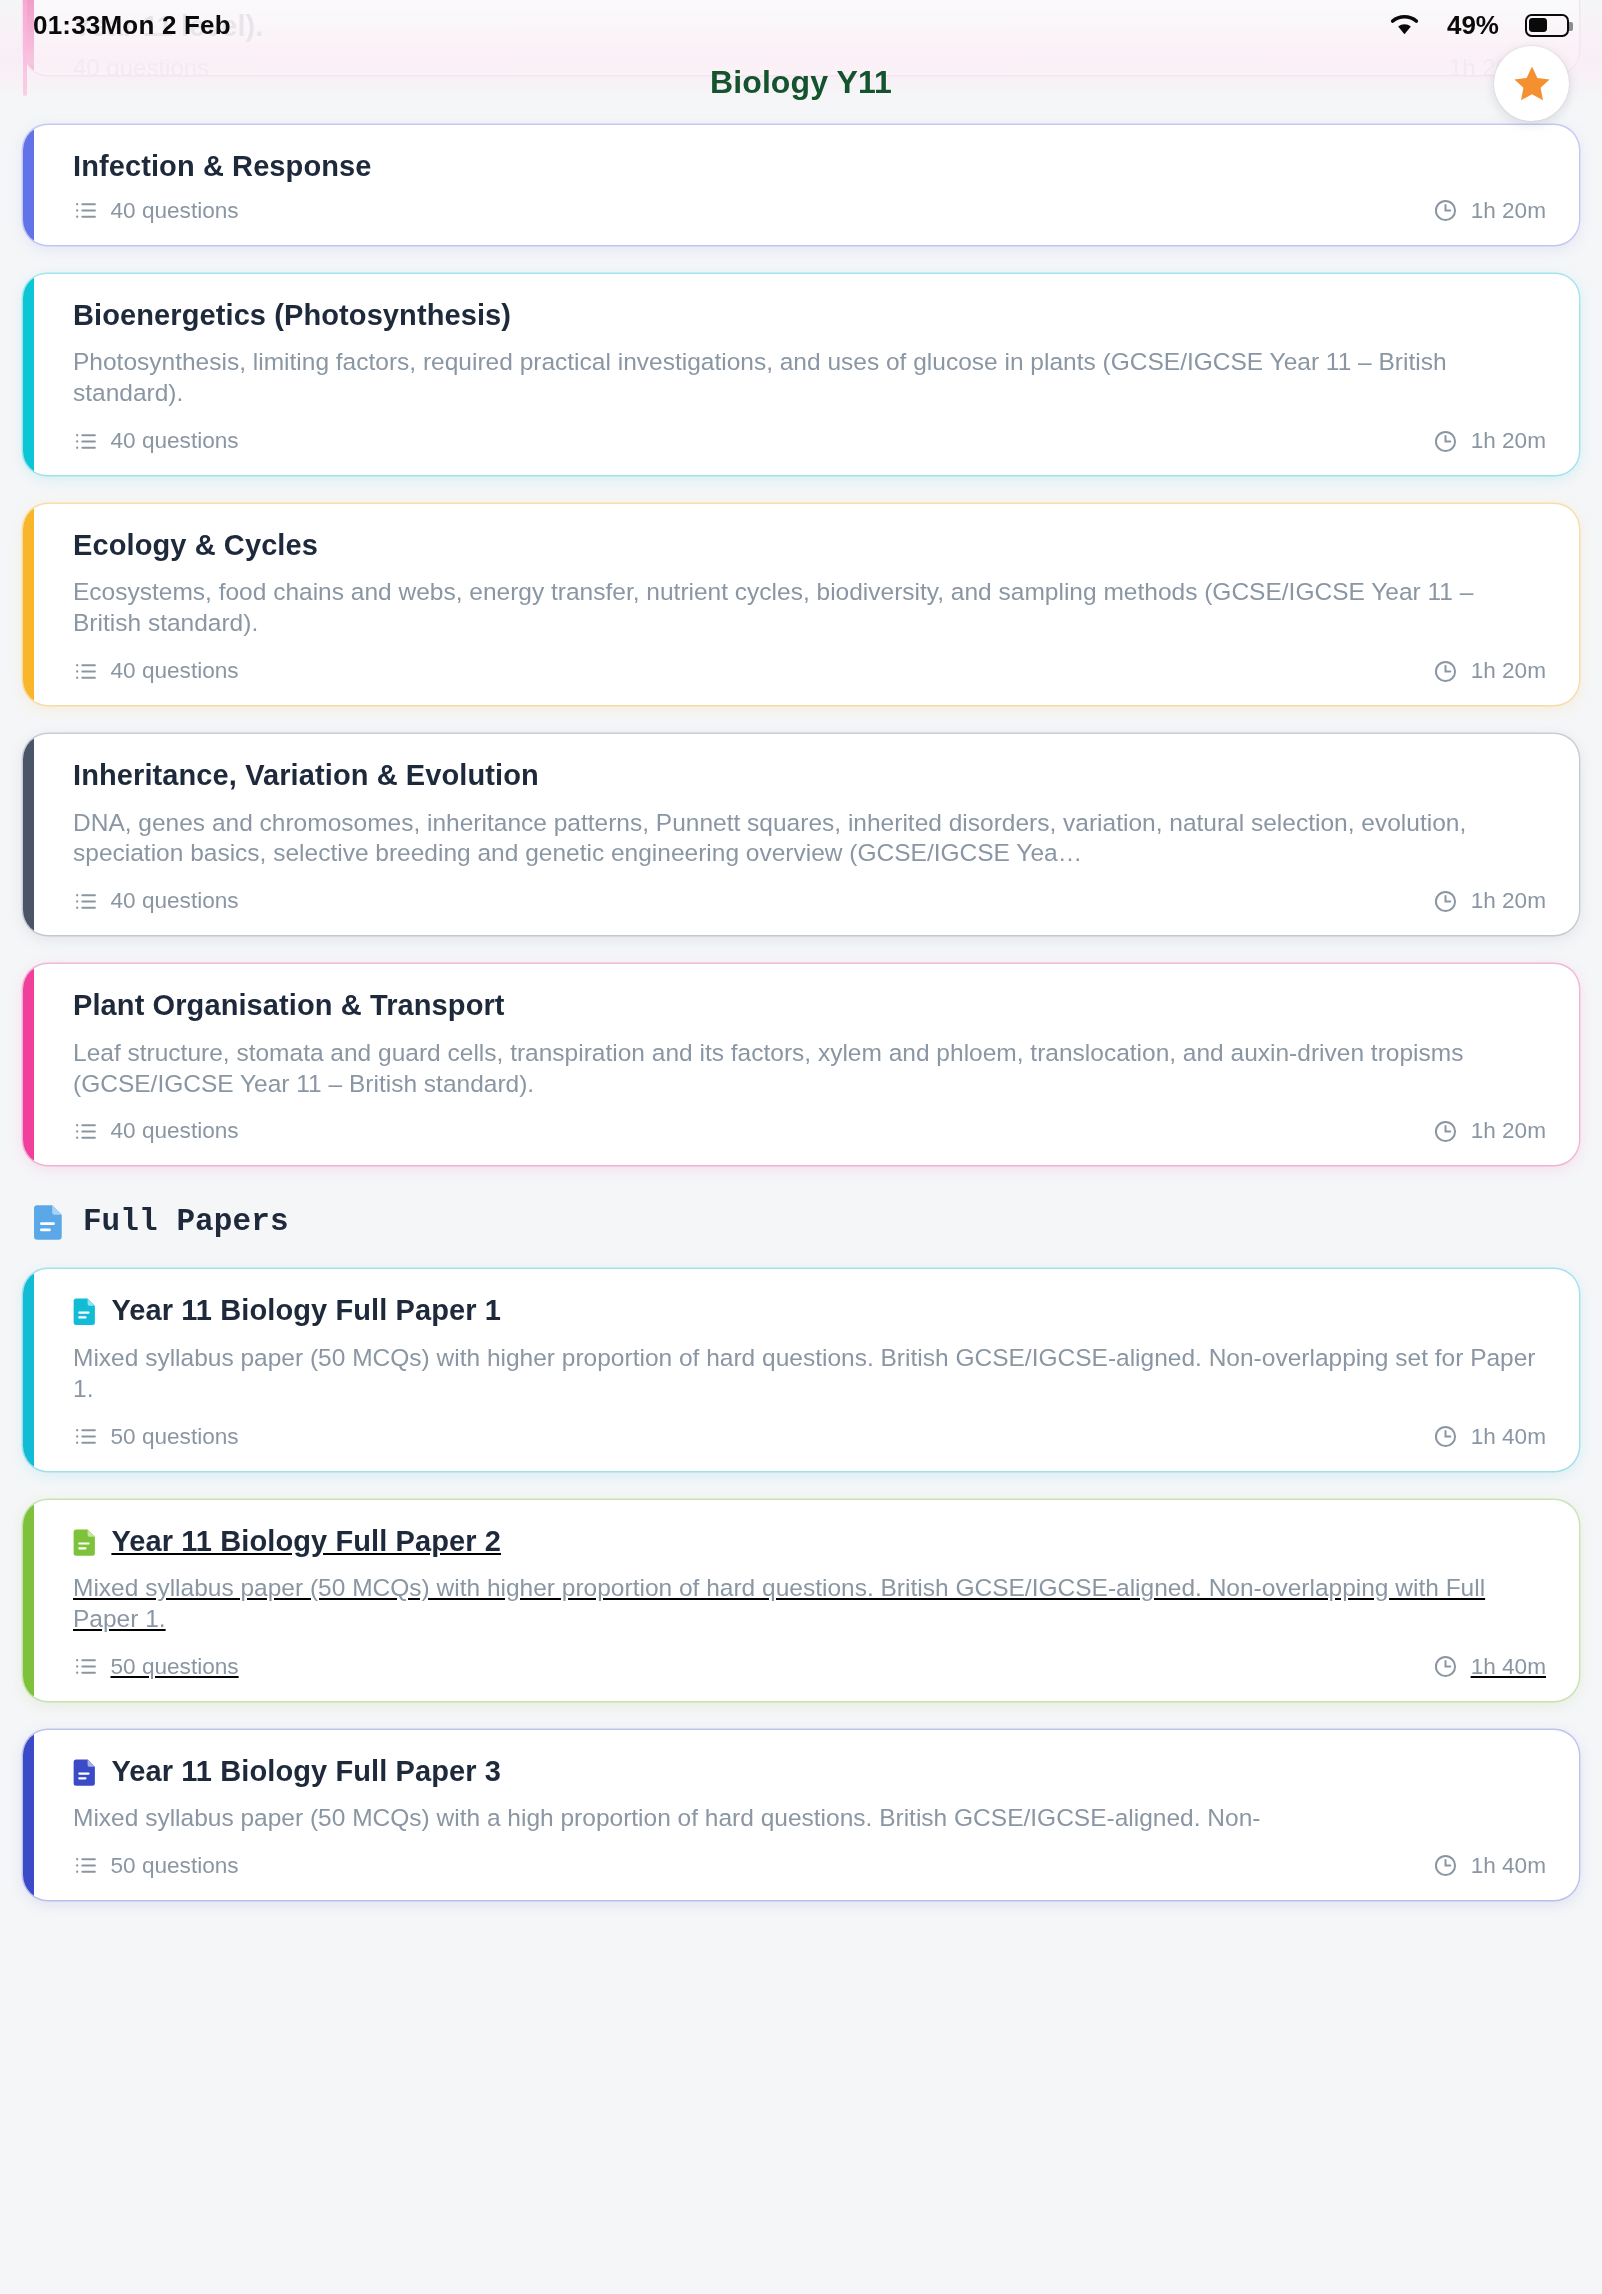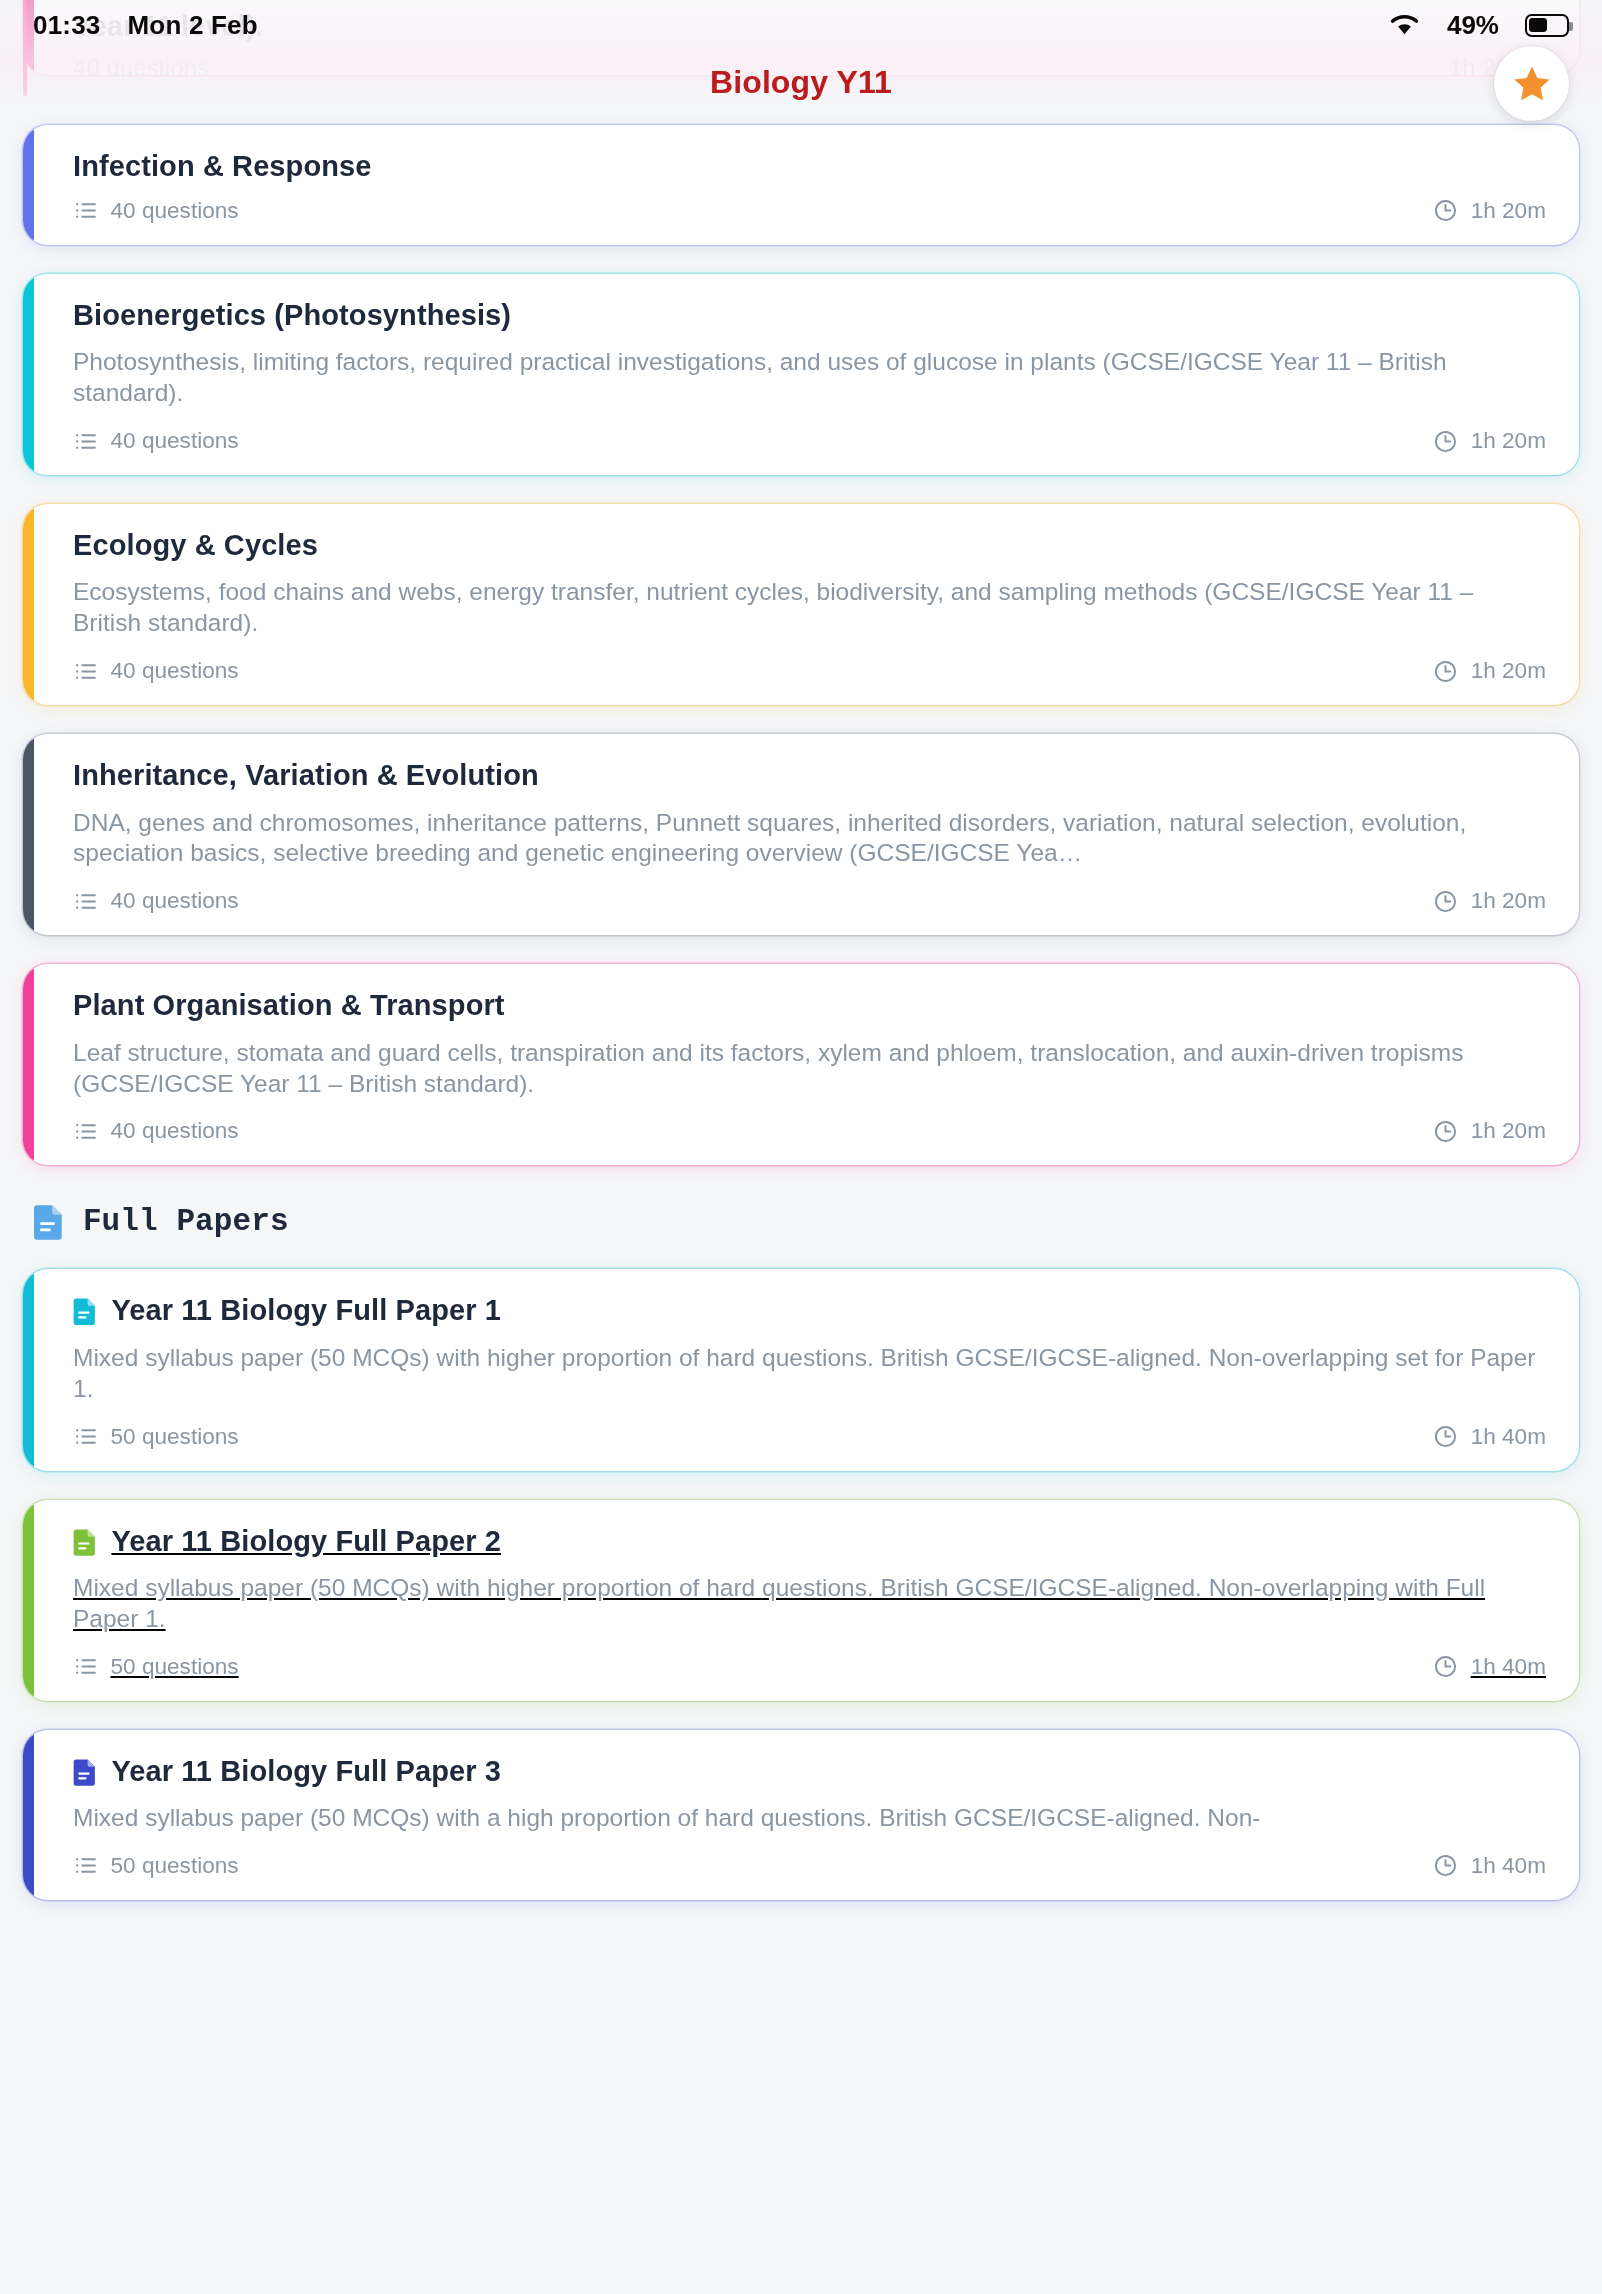--- a/index.html
+++ b/index.html
@@ -10,21 +10,21 @@
     overflow:hidden;
   }
 
   
   .statusbar {
     height:50px; width:100%;
     display:flex; align-items:center;
     padding:0 33px;
     position:relative; z-index:40;
   }
-  .sb-left { display:flex; align-items:flex-end; gap:27px; }
+  .sb-left { display:flex; align-items:flex-end; gap:0; }
   .sb-time, .sb-date {
     font-size:26px; font-weight:700; color:#0A0A0A; letter-spacing:0.2px;
   }
   .sb-right {
     margin-left:auto; display:flex; align-items:center; gap:26px;
   }
   .sb-battpct { font-size:26px; font-weight:600; color:#0A0A0A; }
   .wifi-icon { display:block; }
   .batt {
     width:44px; height:23px; border:2.4px solid #0A0A0A; border-radius:6.7px;
@@ -62,21 +62,21 @@
     position:absolute; top:0; left:23px; width:3.8px; height:96px;
     background:linear-gradient(180deg,#F9A8D4,#FBCFE8); z-index:3; border-radius:1.9px;
   }
 
   
   .navbar {
     position:relative; z-index:30;
     height:65px; display:flex; align-items:center; justify-content:center;
   }
   .nav-title {
-    font-size:32px; font-weight:700; color:#b91c1c; letter-spacing:0.1px;
+    font-size:32px; font-weight:700; color:#14532d; letter-spacing:0.1px;
   }
   .fav-btn {
     position:absolute; right:33px; top:-3.8px;
     width:75px; height:75px; border-radius:50%;
     background:#FFFFFF;
     box-shadow:0 2.9px 11.5px rgba(15,23,42,.13), 0 0 0 1px rgba(15,23,42,.04);
     display:flex; align-items:center; justify-content:center;
     cursor:pointer;
   }
 

